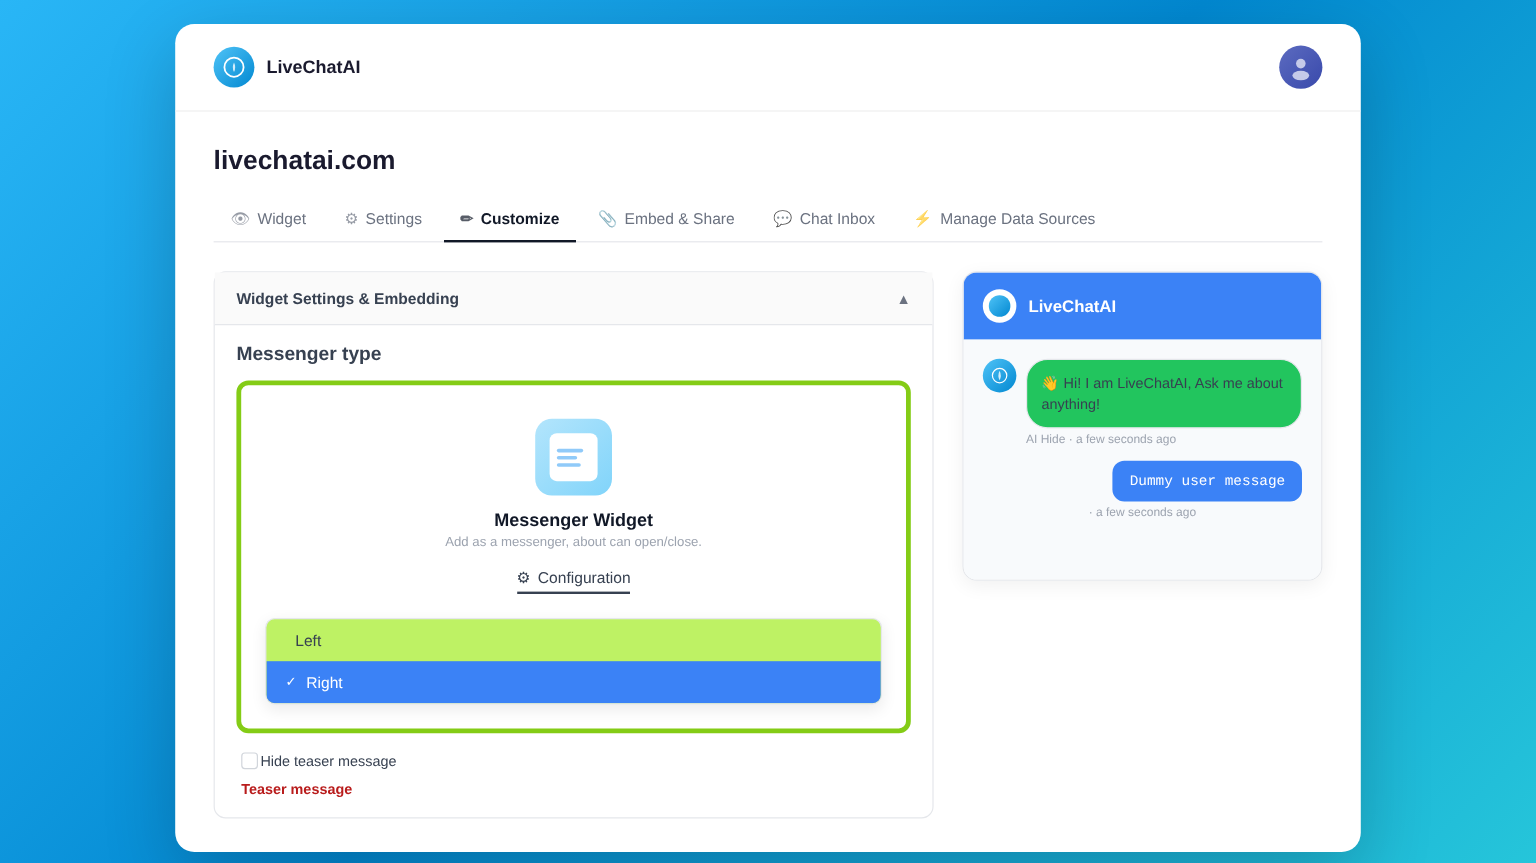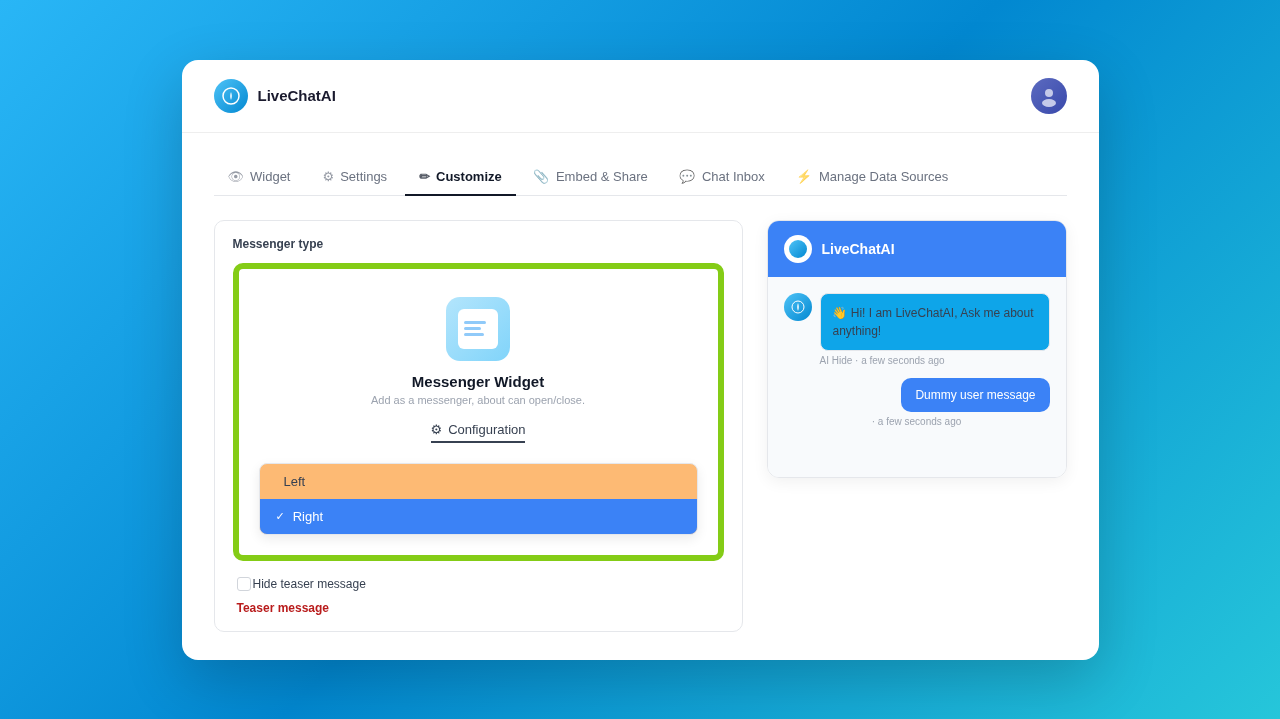--- a/index.html
+++ b/index.html
@@ -8,21 +8,21 @@
       background: linear-gradient(135deg, #29b6f6 0%, #0288d1 50%, #26c6da 100%);
       min-height: 100vh;
       display: flex;
       align-items: center;
       justify-content: center;
       padding: 20px;
     }
     .main-window {
       background: white;
       border-radius: 16px;
-      width: 917px;
+      width: 988px;
       min-height: 580px;
       box-shadow: 0 20px 60px rgba(0,0,0,0.2);
       overflow: hidden;
     }
     
     .header {
       display: flex;
       align-items: center;
       justify-content: space-between;
       padding: 18px 32px;
@@ -129,28 +129,28 @@
     }
     .chevron-up {
       font-size: 12px;
       color: #6b7280;
       cursor: pointer;
     }
     .widget-section-body {
       padding: 16px 18px;
     }
     .section-label {
-      font-size: 12px;
+      font-size: 16px;
       font-weight: 600;
       color: #374151;
       margin-bottom: 12px;
     }
     
     .messenger-card {
-      border: 6px solid #84cc16;
+      border: 4px solid #84cc16;
       border-radius: 10px;
       padding: 28px 20px 20px;
       display: flex;
       flex-direction: column;
       align-items: center;
       position: relative;
     }
     .messenger-icon-wrap {
       width: 64px;
       height: 64px;
@@ -210,21 +210,21 @@
     .dropdown-label {
       font-size: 11px;
       color: #9ca3af;
       margin-bottom: 6px;
     }
     .dropdown-list {
       border: 1px solid #e5e7eb;
       border-radius: 8px;
       overflow: hidden;
       box-shadow: 0 4px 12px rgba(0,0,0,0.08);
-      background: #fdba74;
+      background: #bef264;
       text-align: center;
     }
     .dropdown-item {
       padding: 10px 16px;
       font-size: 13px;
       color: #374151;
       cursor: pointer;
       display: flex;
       align-items: center;
       gap: 8px;
@@ -320,23 +320,23 @@
       display: flex;
       align-items: center;
       justify-content: center;
       color: white;
       font-size: 11px;
     }
     .bot-message-content {
       flex: 1;
     }
     .bot-bubble {
-      background: #0ea5e9;
+      background: #22c55e;
       border: 1px solid #e5e7eb;
-      border-radius: 8px;
+      border-radius: 18px;
       padding: 10px 12px;
       font-size: 12px;
       color: #374151;
       margin-bottom: 4px;
       line-height: 1.5;
     }
     .message-meta {
       font-size: 10px;
       color: #9ca3af;
     }
@@ -345,20 +345,21 @@
       justify-content: flex-end;
       margin-bottom: 4px;
     }
     .user-bubble {
       background: #3b82f6;
       color: white;
       border-radius: 10px;
       padding: 10px 14px;
       font-size: 12px;
       max-width: 75%;
+      font-family: Liberation Mono, monospace;
     }
     .user-meta {
       text-align: center;
       font-size: 10px;
       color: #9ca3af;
       margin-top: 3px;
     }
   </style>
 </head>
 <body>
@@ -377,20 +378,21 @@
     </div>
     <div class="avatar">
       <svg width="22" height="22" viewBox="0 0 22 22" fill="none">
         <circle cx="11" cy="8" r="4" fill="#c5cae9"></circle>
         <ellipse cx="11" cy="18" rx="7" ry="4" fill="#c5cae9"></ellipse>
       </svg>
     </div>
   </div>
 
   <div class="content">
+    <div class="page-title">livechatai.com</div>
 
     <div class="nav-tabs">
       <div class="nav-tab">
         <span class="nav-tab-icon">👁</span>
         <span>Widget</span>
       </div>
       <div class="nav-tab">
         <span class="nav-tab-icon">⚙</span>
         <span>Settings</span>
       </div>
@@ -409,20 +411,24 @@
       <div class="nav-tab">
         <span class="nav-tab-icon">⚡</span>
         <span>Manage Data Sources</span>
       </div>
     </div>
 
     <div class="main-layout">
 
       <div class="left-panel">
         <div class="widget-section">
+          <div class="widget-section-header">
+            <span class="widget-section-title">Widget Settings &amp; Embedding</span>
+            <span class="chevron-up">▲</span>
+          </div>
           <div class="widget-section-body">
             <div class="section-label">Messenger type</div>
 
             <div class="messenger-card">
               <div class="messenger-icon-wrap">
                 <div class="messenger-icon-inner">
                   <div class="messenger-icon-line" style="width: 80%;"></div>
                   <div class="messenger-icon-line" style="width: 60%;"></div>
                   <div class="messenger-icon-line" style="width: 70%;"></div>
                 </div>

